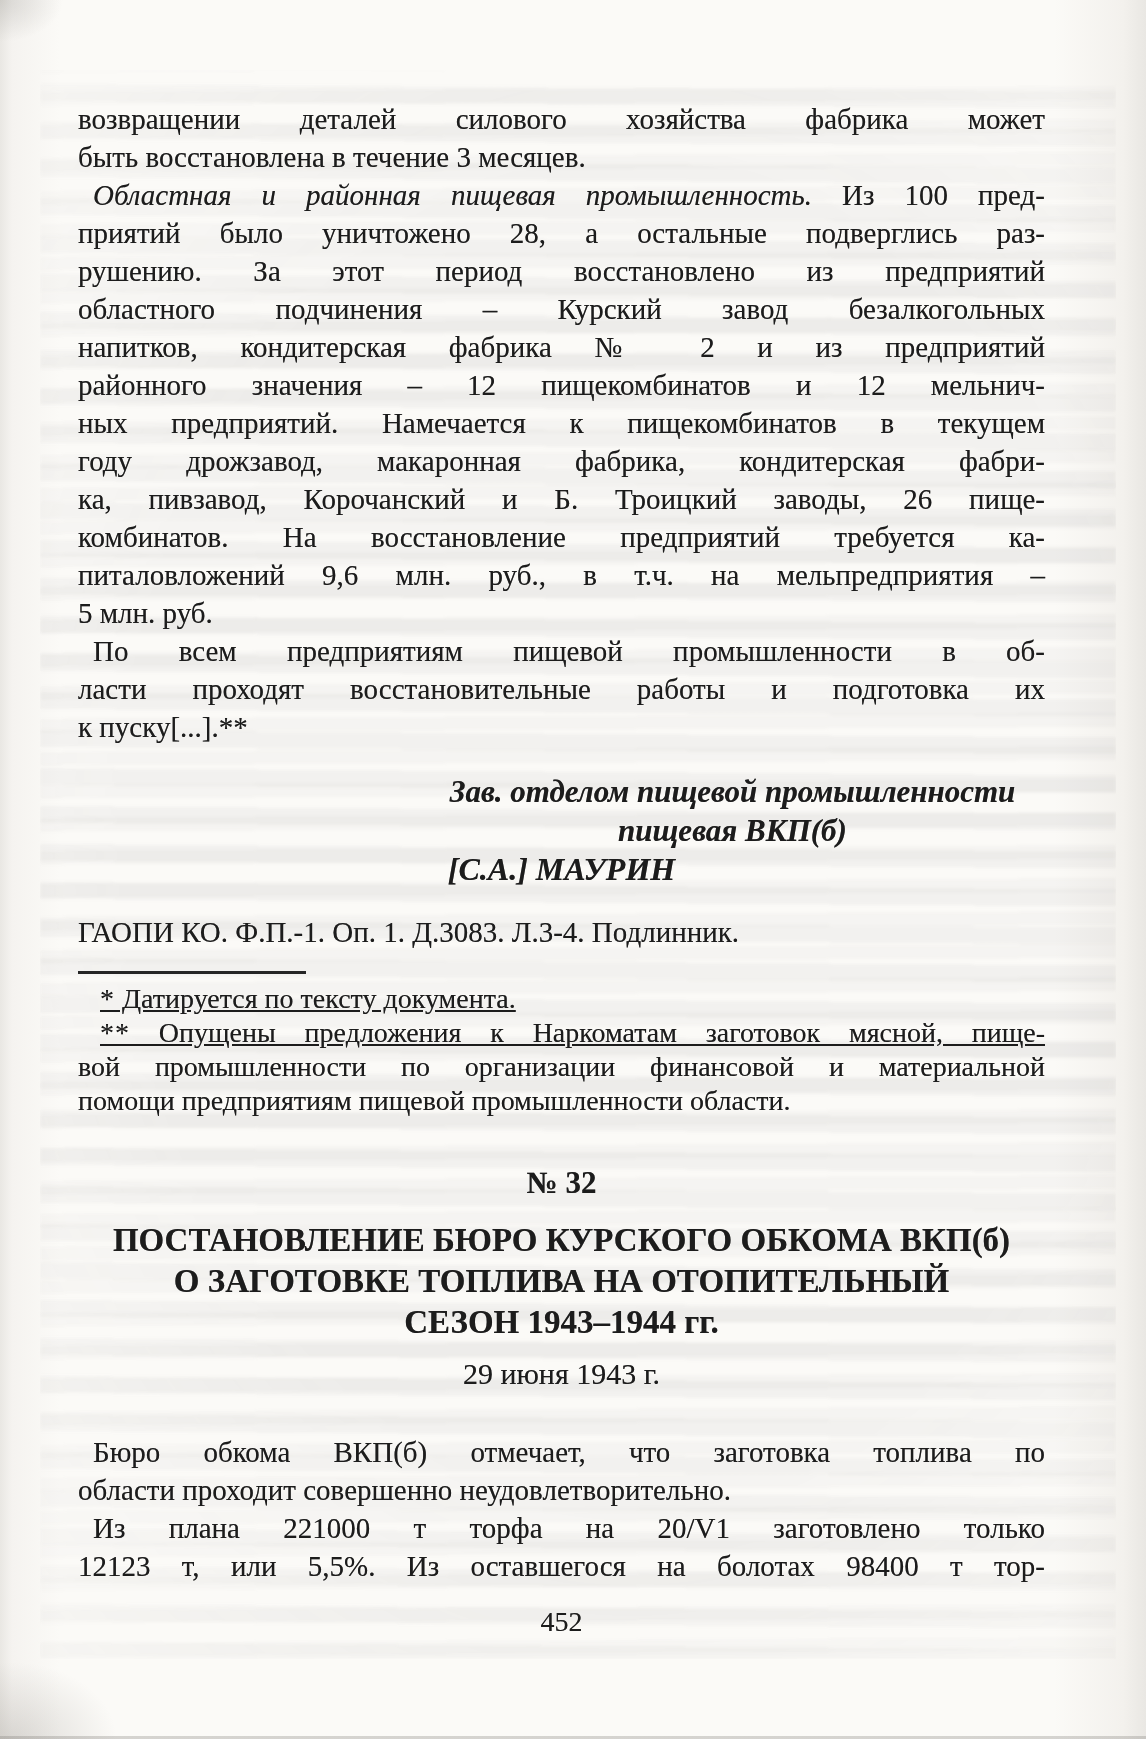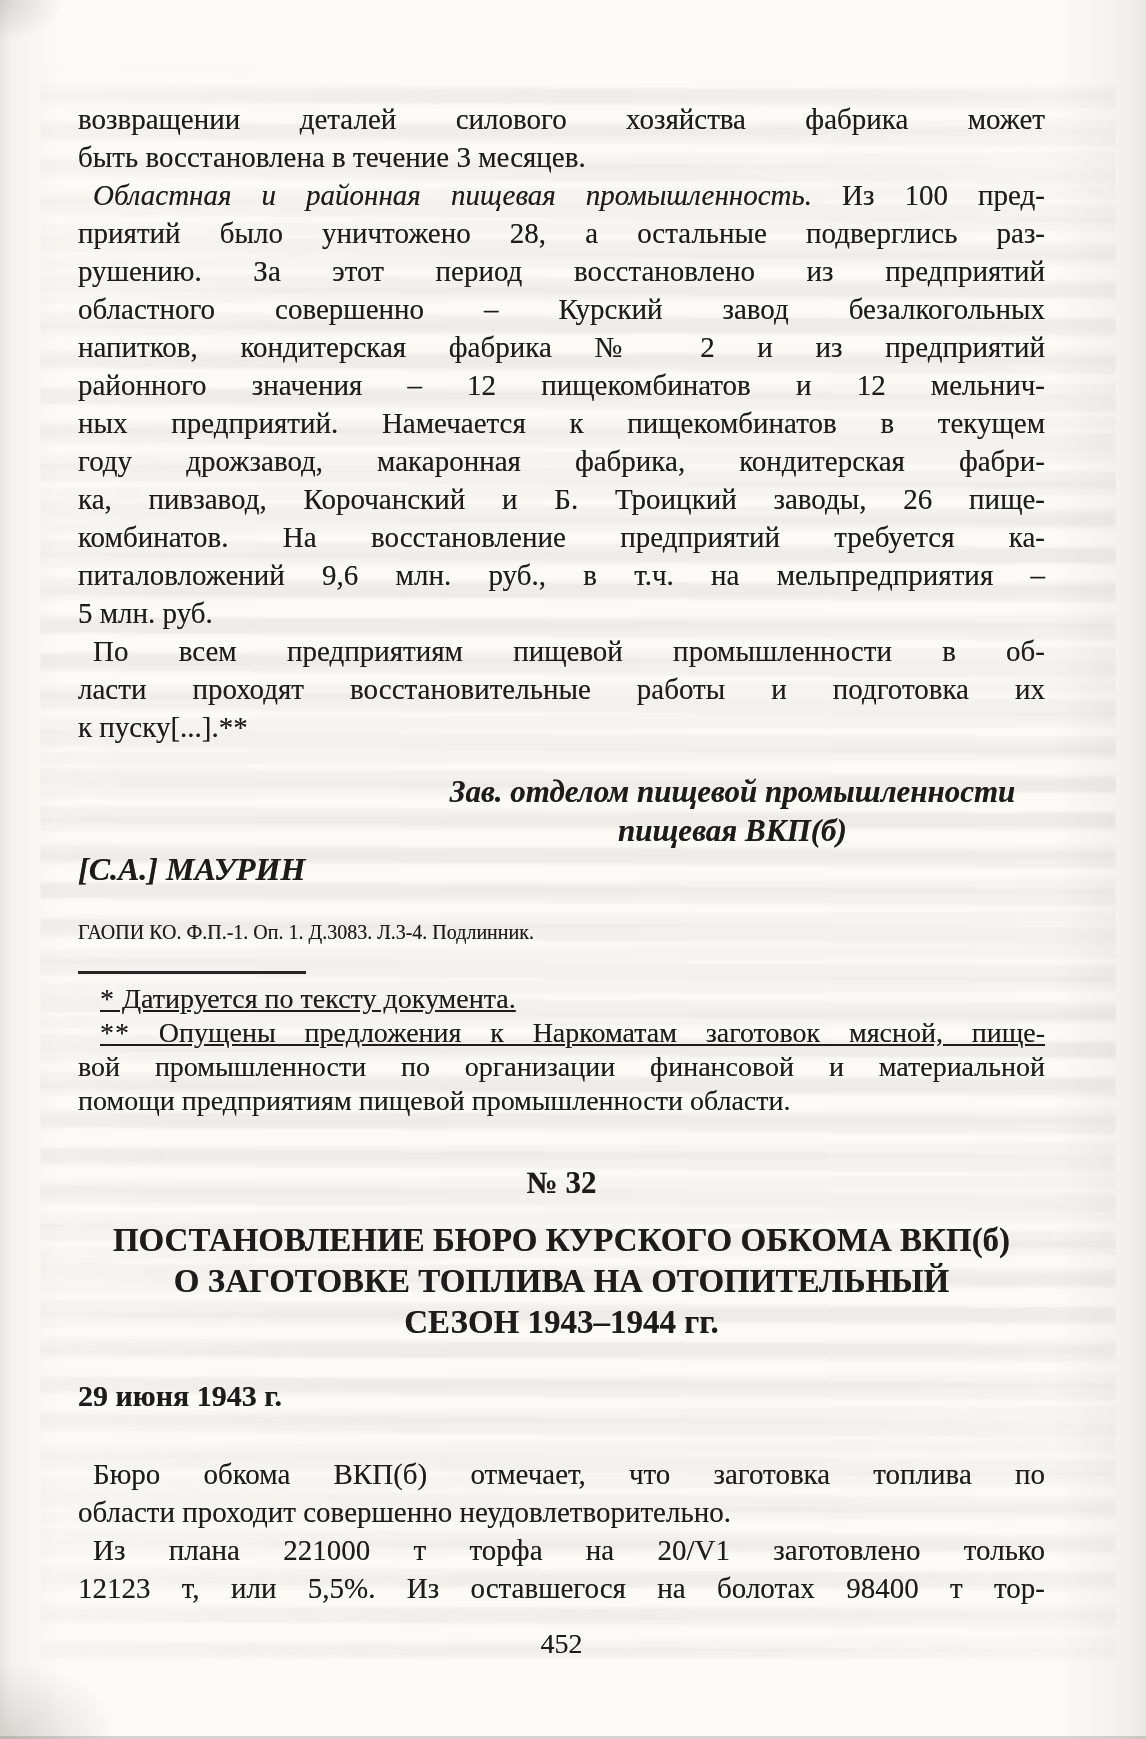--- a/index.html
+++ b/index.html
@@ -55,30 +55,30 @@
   .signature { margin-top: 26px; }
   .sig-role {
     margin-left: 342px;
     font-style: italic;
     font-weight: bold;
     font-size: 31px;
     line-height: 39px;
     text-align: center;
   }
   .sig-name {
-    text-align: left;
+    text-align: center;
     font-style: italic;
     font-weight: bold;
     font-size: 32px;
     line-height: 39px;
   }
 
   .archive {
     margin-top: 26px;
-    font-size: 20px;
+    font-size: 29px;
     line-height: 34px;
   }
 
   .fn-rule {
     width: 228px;
     border: none;
     border-top: 3px solid #262626;
     margin: 22px 0 8px 0;
   }
   .footnotes .line {
@@ -101,23 +101,23 @@
   .doc-title { margin: 18px 0 0 0; }
   .doc-title .line {
     font-size: 33px;
     font-weight: bold;
     line-height: 41px;
     text-align: center;
     text-align-last: center;
     white-space: nowrap;
   }
   .doc-date {
-    margin-top: 34px;
-    text-align: left;
-    font-weight: bold;
+    margin-top: 12px;
+    text-align: center;
+    font-weight: normal;
     font-size: 30px;
     line-height: 38px;
   }
   .doc32-body { margin-top: 40px; }
 
   .page-number {
     margin-top: 20px;
     text-align: center;
     font-size: 28px;
     line-height: 34px;
@@ -134,21 +134,21 @@
     <section>
       <div class="para">
           <div class="line">возвращении деталей силового хозяйства фабрика может</div>
           <div class="line last">быть восстановлена в течение 3 месяцев.</div>
         </div>
 
       <div class="para indent">
           <div class="line"><i>Областная и районная пищевая промышленность.</i> Из 100 пред-</div>
           <div class="line">приятий было уничтожено 28, а остальные подверглись раз-</div>
           <div class="line">рушению. За этот период восстановлено из предприятий</div>
-          <div class="line">областного совершенно – Курский завод безалкогольных</div>
+          <div class="line">областного подчинения – Курский завод безалкогольных</div>
           <div class="line">напитков, кондитерская фабрика № 2 и из предприятий</div>
           <div class="line">районного значения – 12 пищекомбинатов и 12 мельнич-</div>
           <div class="line">ных предприятий. Намечается к пищекомбинатов в текущем</div>
           <div class="line">году дрожзавод, макаронная фабрика, кондитерская фабри-</div>
           <div class="line">ка, пивзавод, Корочанский и Б. Троицкий заводы, 26 пище-</div>
           <div class="line">комбинатов. На восстановление предприятий требуется ка-</div>
           <div class="line">питаловложений 9,6 млн. руб., в т.ч. на мельпредприятия –</div>
           <div class="line last">5 млн. руб.</div>
         </div>
 

